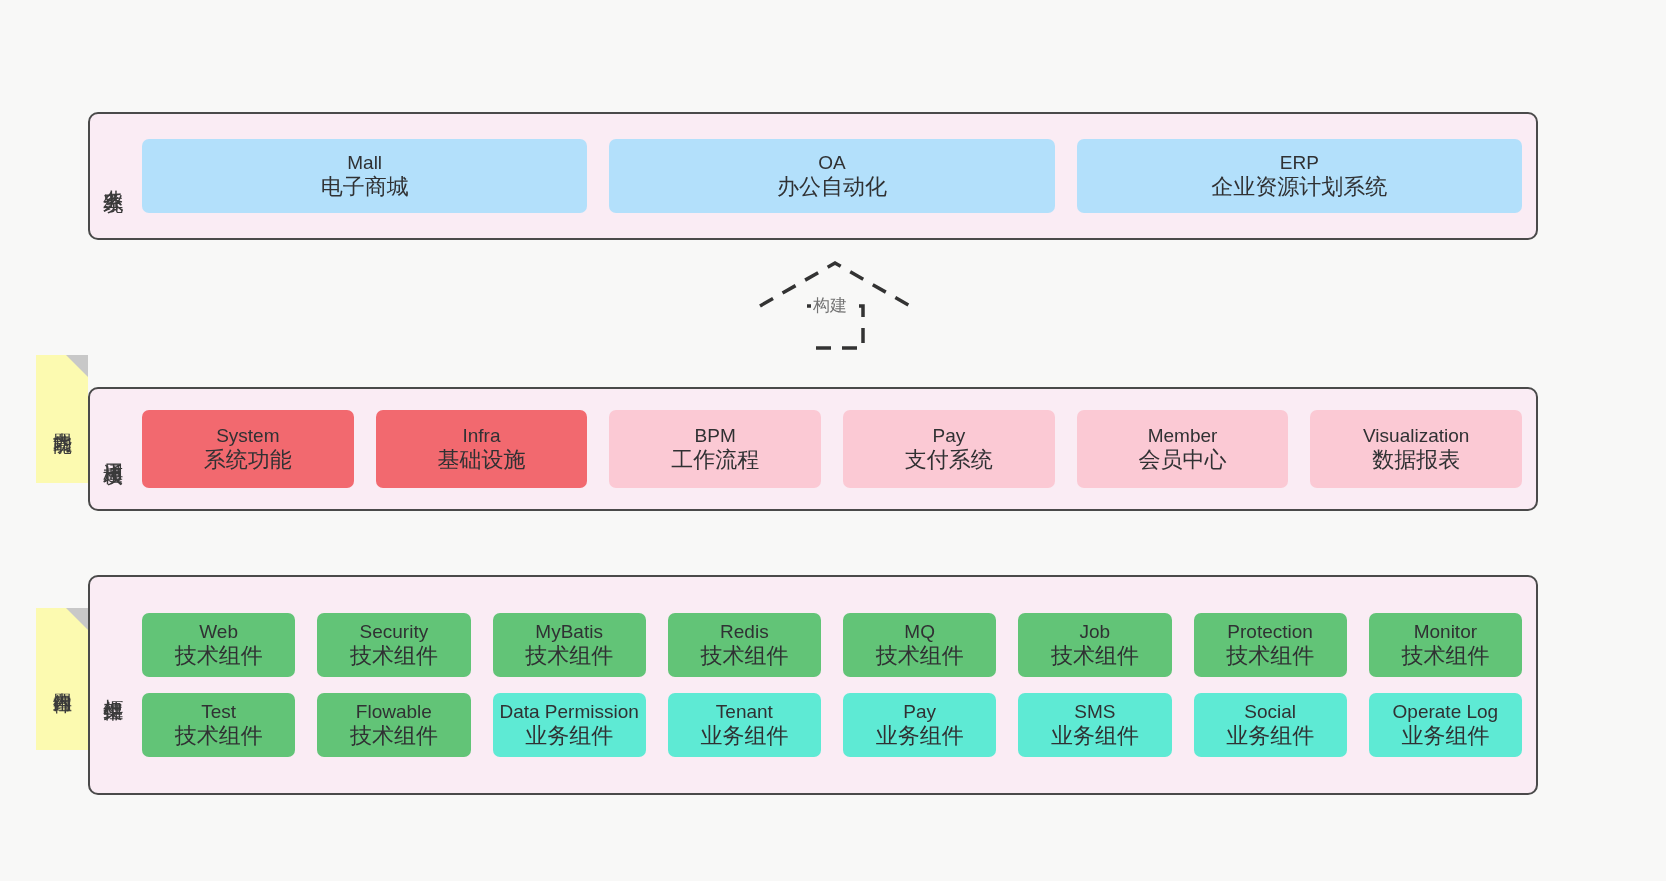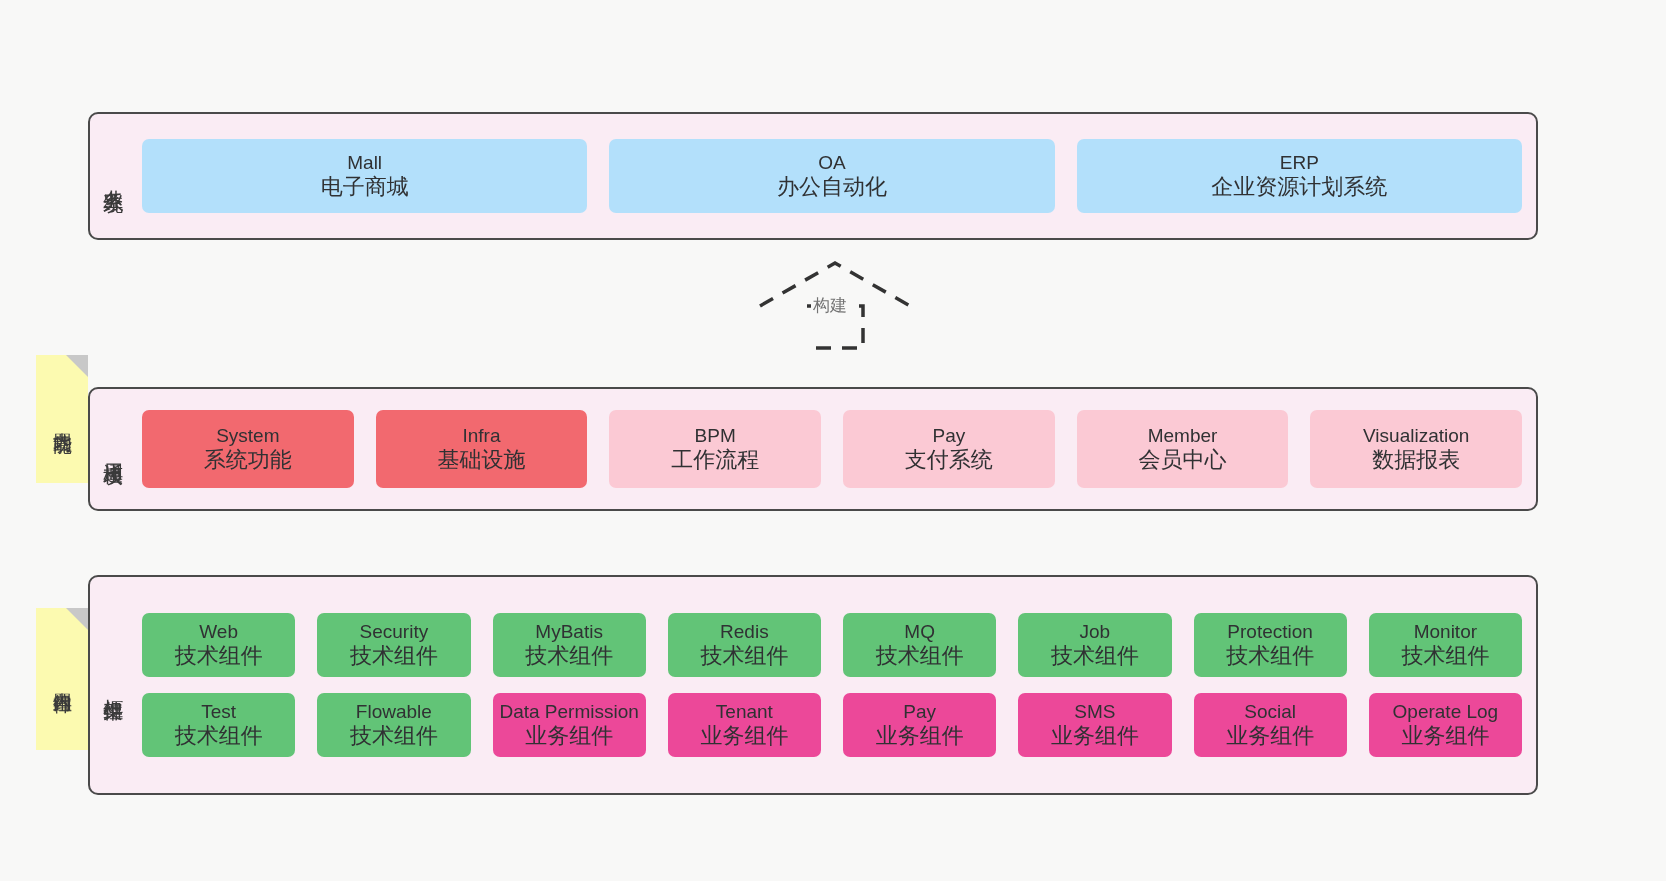--- a/index.html
+++ b/index.html
@@ -72,21 +72,21 @@
     padding: 4px 6px;
   }
   .cell .en { font-size: 19px; color: #303133; }
   .cell .cn { font-size: 22px; color: #303133; }
 
   
   .c-blue       { background: #b3e0fb; }
   .c-red        { background: #f2696f; }
   .c-pink       { background: #fbc9d4; }
   .c-green      { background: #62c477; }
-  .c-greenlight { background: #ec4899; }
+  .c-greenlight { background: #5eead4; }
 
   
   #layer-business { left: 88px; top: 112px; width: 1450px; height: 128px; }
   #layer-business .cell { height: 74px; }
 
   
   #layer-modules { left: 88px; top: 347px; width: 1450px; height: 124px; margin-top: 40px; }
   #layer-modules .cell { height: 78px; }
 
   

